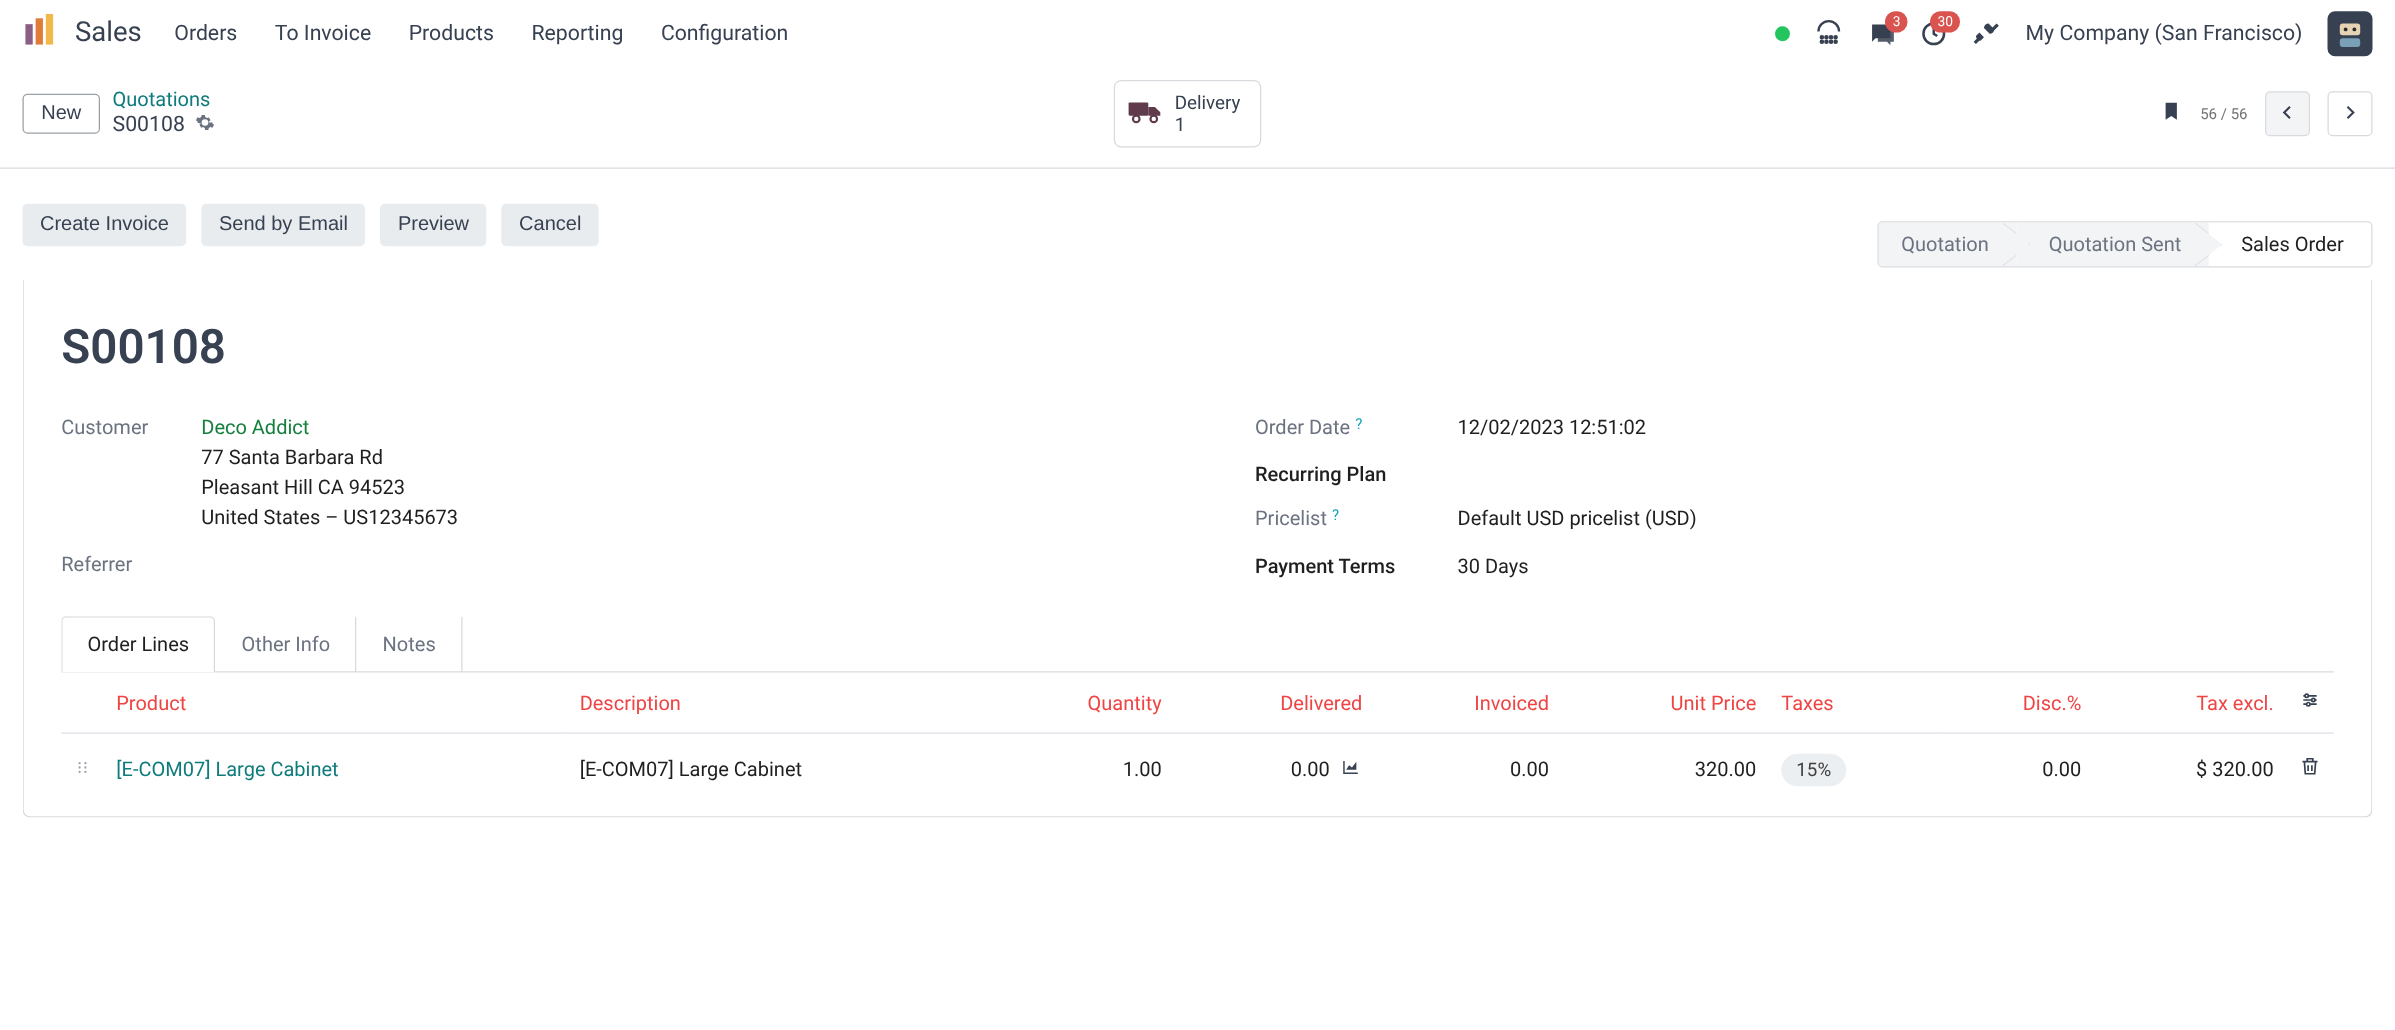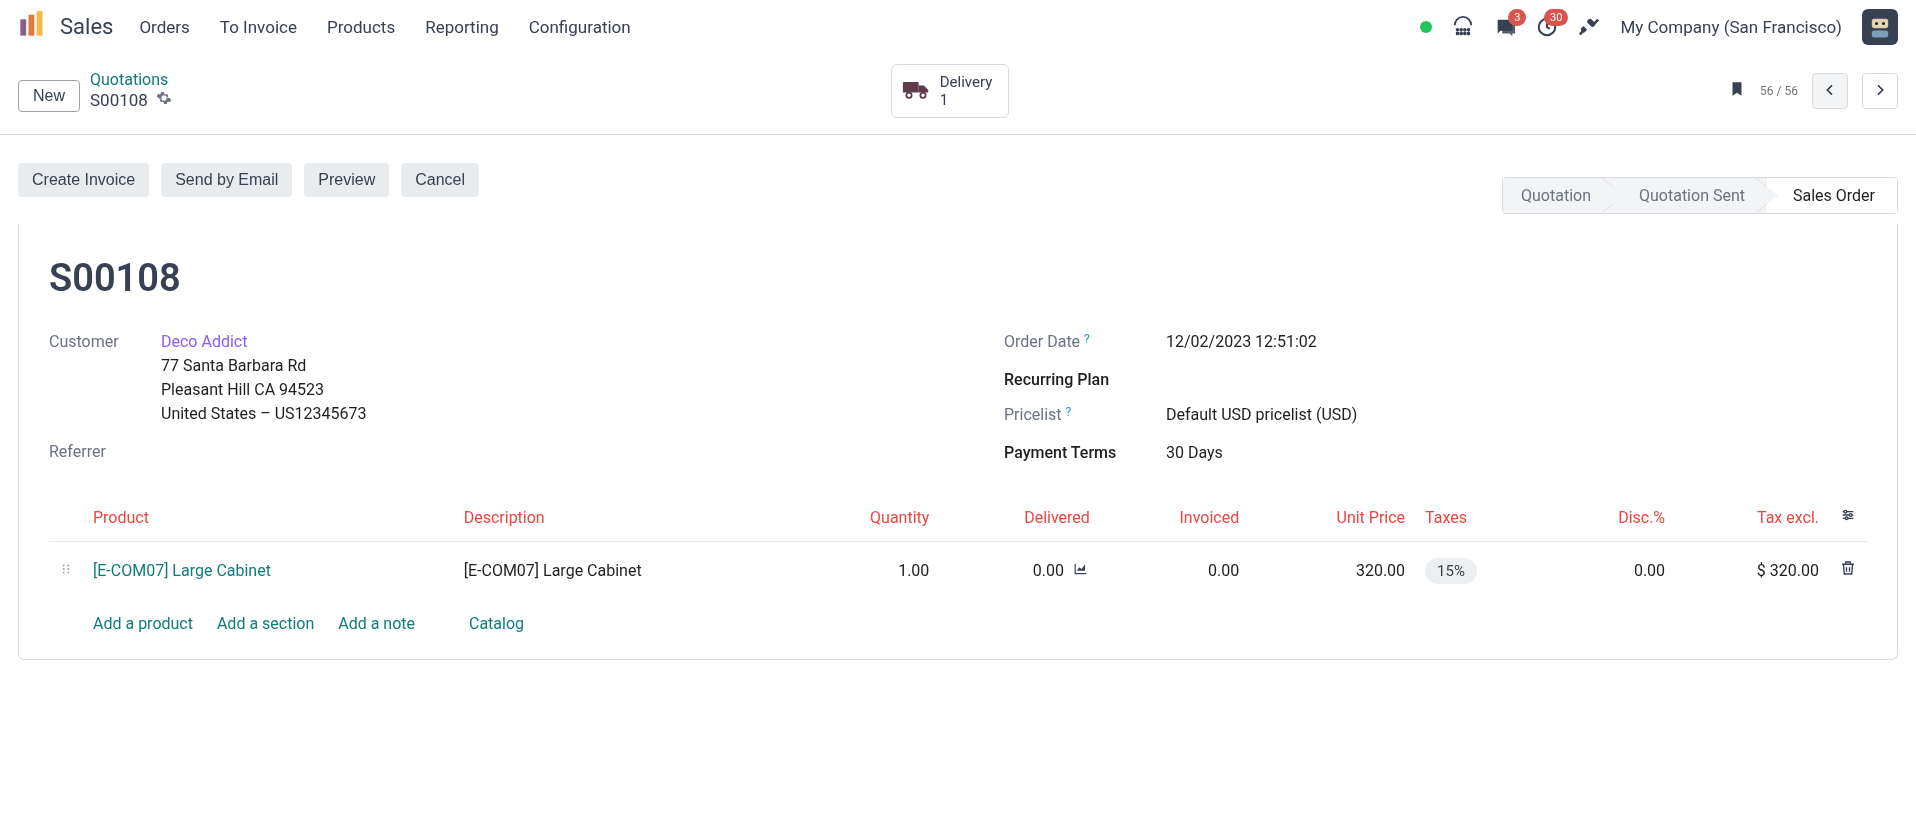--- a/index.html
+++ b/index.html
@@ -17,21 +17,21 @@
   .topnav .right { display: flex; align-items: center; gap: 20px; }
   .topnav .right .status-dot { width: 12px; height: 12px; border-radius: 50%; background: #22c55e; }
   .topnav .right .ico { position: relative; color: #374151; display:flex; align-items:center;}
   .topnav .right .ico svg { width: 22px; height: 22px; }
   .badge-pill { position: absolute; top: -7px; right: -10px; background: #d9534f; color: #fff; font-size: 11px; line-height: 1; padding: 3px 6px; border-radius: 9px; }
   .topnav .right .company { font-size: 17px; color: #374151; }
   .topnav .right .avatar { width: 36px; height: 36px; border-radius: 6px; background: #374151; display:flex;align-items:center;justify-content:center;}
 
   
   .controlbar { display: flex; align-items: center; justify-content: space-between; padding: 10px 18px 16px; border-bottom: 1px solid #d8dadd; }
-  .controlbar .left { display: flex; align-items: flex-end; gap: 10px; }
+  .controlbar .left { display: flex; align-items: center; gap: 10px; }
   .btn-outline { border: 1px solid #9aa0a6; padding: 6px 14px; border-radius: 4px; background: #fff; color: #374151; font-size: 16px; cursor:pointer;}
   .breadcrumb-block { display:flex; flex-direction: column; line-height:1.25;}
   .breadcrumb-block a { color: #0f7b7b; font-size: 16px;}
   .breadcrumb-block .current { display:flex; align-items:center; gap:8px; color:#374151; font-size: 17px;}
   .breadcrumb-block .gear svg { width:16px;height:16px; color:#6b7280;}
   .controlbar .mid { display:flex; }
   .stat-btn { border: 1px solid #d8dadd; border-radius: 6px; padding: 8px 16px 8px 10px; display:flex; align-items:center; gap:10px; cursor:pointer;}
   .stat-btn svg { width:28px; height:24px; color:#5f3b4c;}
   .stat-btn .txt { display:flex; flex-direction:column; line-height:1.2; color:#374151; font-size:15px;}
   .controlbar .right { display:flex; align-items:center; gap:14px;}
@@ -56,21 +56,21 @@
   
   .sheet { margin: 0 18px 16px; border:1px solid #d8dadd; border-top:none; border-radius: 0 0 6px 6px; padding: 32px 30px 10px;}
   .sheet h1 { font-size: 38px; font-weight: 600; color:#374151; margin-bottom: 30px;}
   .form-grid { display:grid; grid-template-columns: 1fr 1fr; gap: 10px 92px; margin-bottom: 28px;}
   .fg { display:grid; grid-template-columns: 110px 1fr; column-gap: 2px; align-items:flex-start;}
   .fg.wide-label { grid-template-columns: 160px 1fr;}
   .fg .label { color:#6b7280; font-size:16px; padding-top:2px; display:flex; align-items:flex-start; gap:4px;}
   .fg .label.strong { color:#1f1f1f; font-weight:500;}
   .fg .label sup { color:#17a2b8; font-size:12px;}
   .fg .value { color:#1f1f1f; font-size:16px; line-height:1.5;}
-  .fg .value a { color:#8b5cf6;}
+  .fg .value a { color:#15803d;}
   .col { display:flex; flex-direction:column; gap:14px;}
 
   
   .tabs-wrap { position:relative; }
   .tabs { display:flex; border-bottom:1px solid #d8dadd; }
   .tabs .tab { padding:12px 20px; font-size:16px; color:#6b7280; cursor:pointer; border:1px solid transparent; margin-bottom:-1px; }
   .tabs .tab.active { color:#1f1f1f; border:1px solid #d8dadd; border-bottom:1px solid #fff; border-radius:4px 4px 0 0; background:#fff;}
   .tabs .tab:not(.active) { border-right:1px solid #d8dadd;}
   .tabs .tab:first-child:not(.active){border-left:1px solid #d8dadd;}
 
@@ -263,20 +263,25 @@
         <div class="value">Default USD pricelist (USD)</div>
       </div>
       <div class="fg wide-label">
         <div class="label strong">Payment Terms</div>
         <div class="value">30 Days</div>
       </div>
     </div>
   </div>
 
   <div class="tabs-wrap">
+    <div class="tabs">
+      <div class="tab active">Order Lines</div>
+      <div class="tab">Other Info</div>
+      <div class="tab">Notes</div>
+    </div>
 
     <table class="lines">
       <thead>
         <tr>
           <th style="width:30px;"></th>
           <th>Product</th>
           <th>Description</th>
           <th class="num">Quantity</th>
           <th class="num">Delivered</th>
           <th class="num">Invoiced</th>
@@ -321,26 +326,16 @@
           <td class="num">320.00</td>
           <td><span class="tax-pill">15%</span></td>
           <td class="num">0.00</td>
           <td class="num">$ 320.00</td>
           <td class="row-trash">
             <svg viewBox="0 0 24 24" fill="none" stroke="currentColor" stroke-width="1.8">
                 <path d="M4 7h16M9 7V4h6v3M6 7l1 13h10l1-13M10 11v6M14 11v6"></path>
               </svg>
           </td>
         </tr>
-        <tr class="addrow">
-          <td></td>
-          <td colspan="4">
-            <a>Add a product</a>
-            <a>Add a section</a>
-            <a>Add a note</a>
-            <a style="margin-left:30px;">Catalog</a>
-          </td>
-          <td colspan="6"></td>
-        </tr>
       </tbody>
     </table>
   </div>
 </div>
 
 </body></html>

